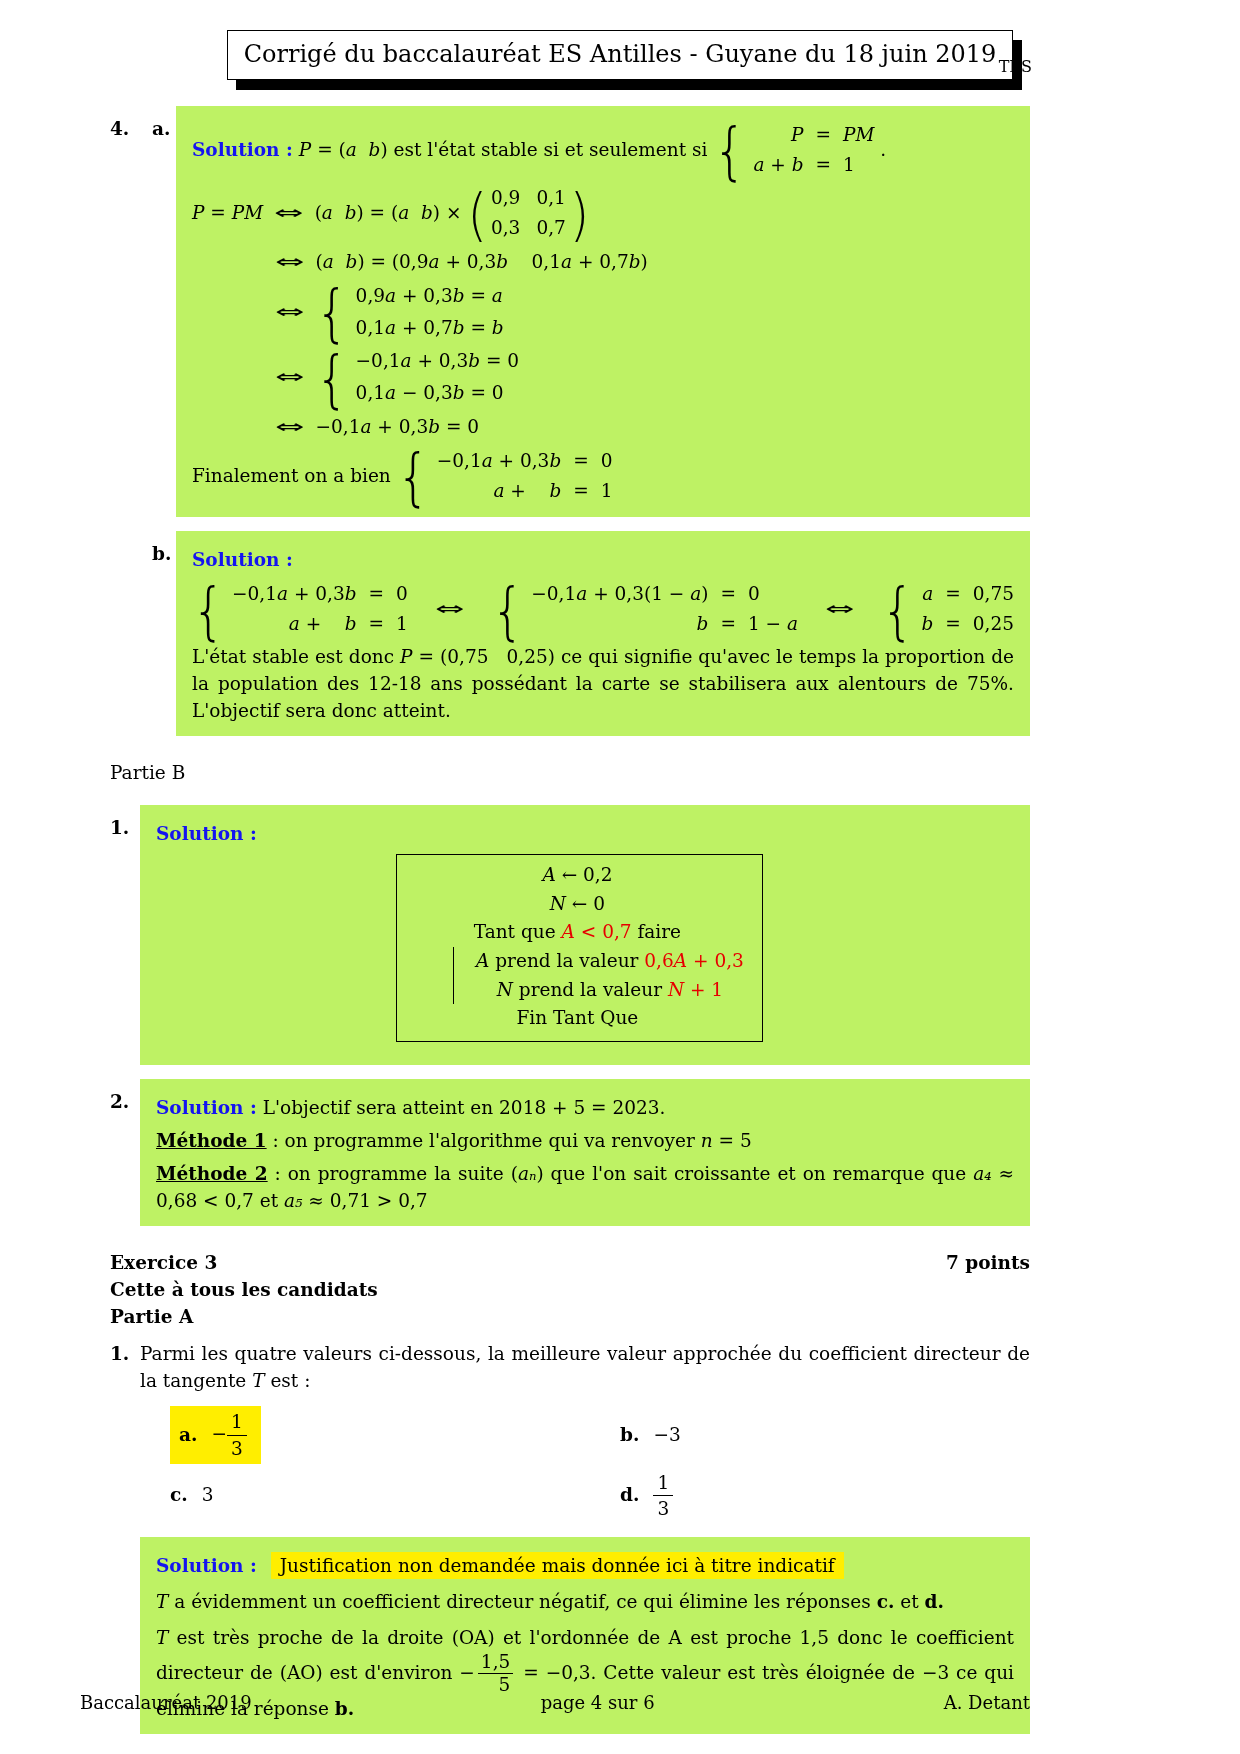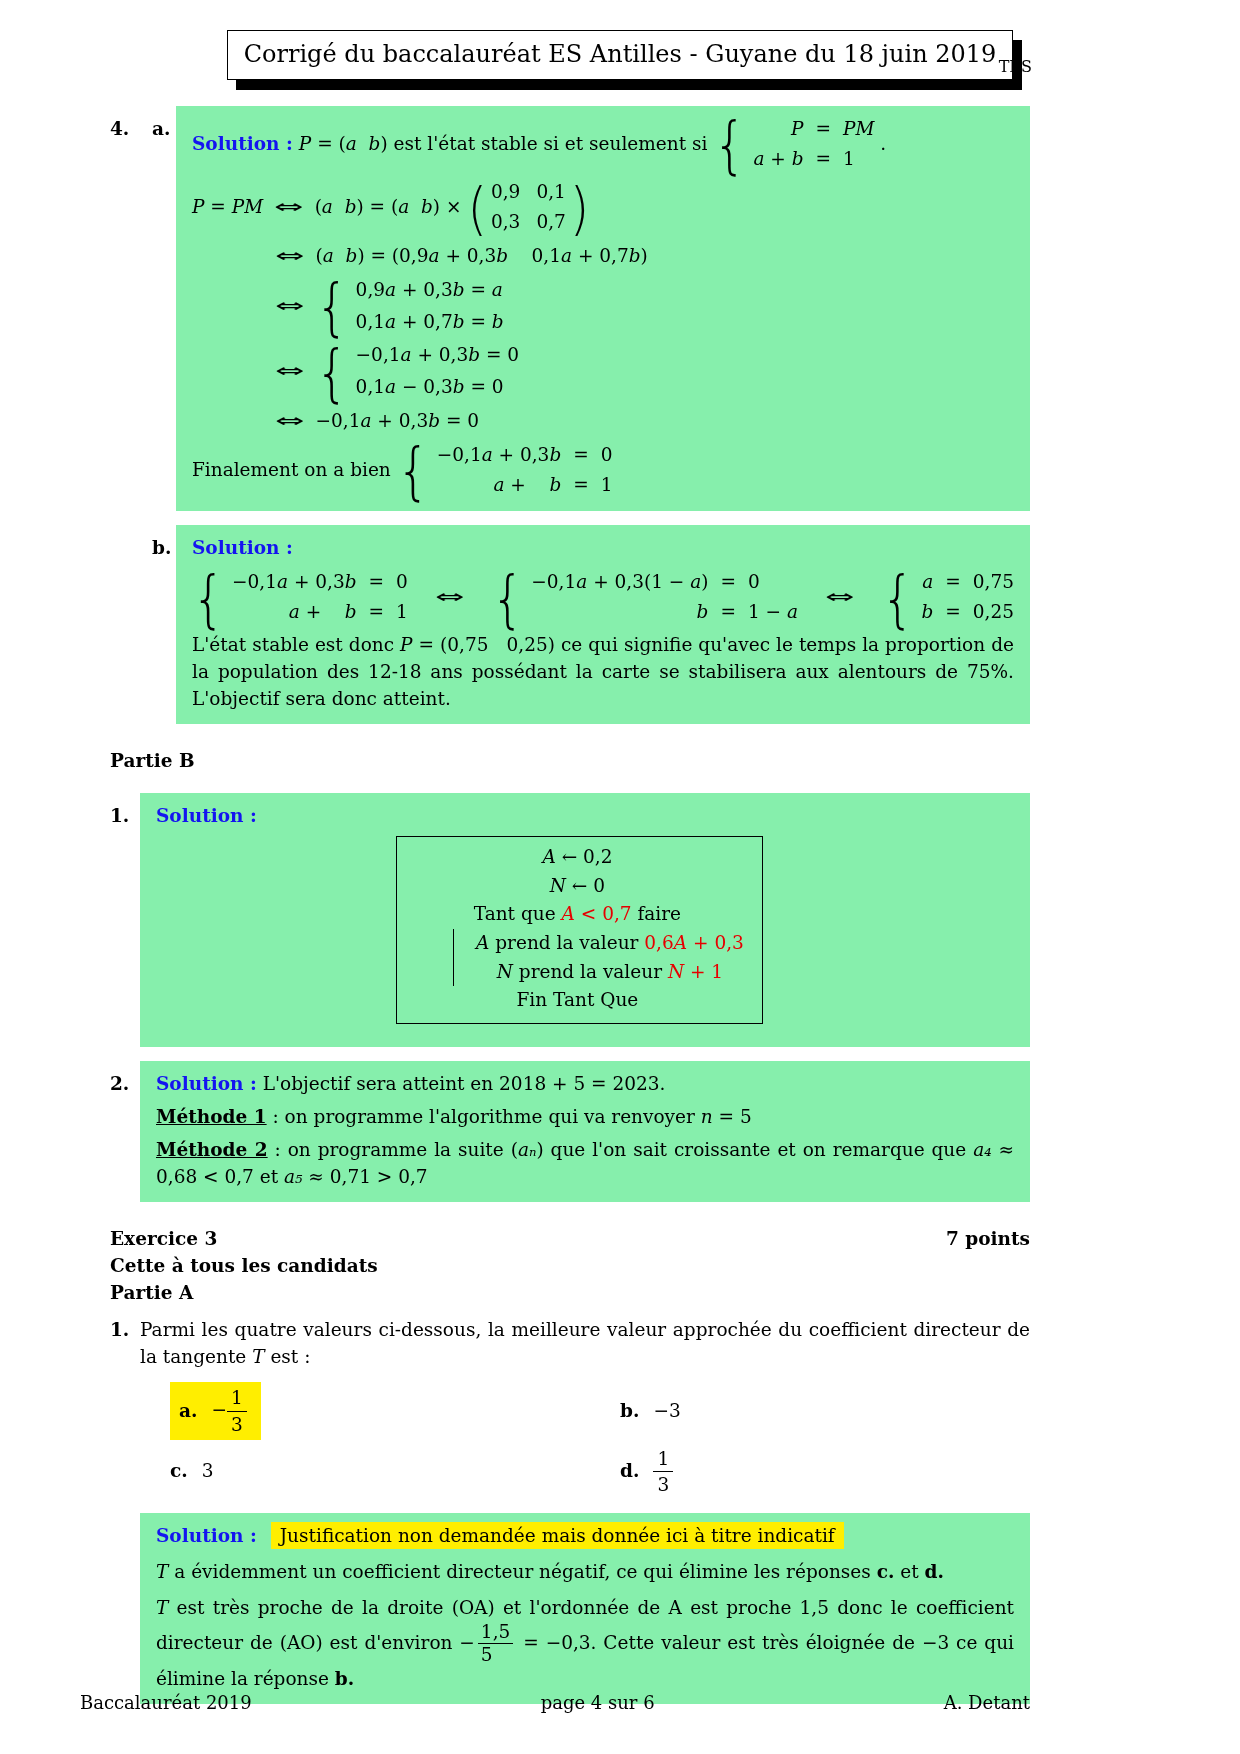--- a/index.html
+++ b/index.html
@@ -16,45 +16,45 @@
     box-shadow:9px 10px 0 #000;
     font-size:24px; white-space:nowrap;
   }
   .corner { position:absolute; top:55px; right:208px; font-size:16px; }
   
   .main { padding:0 210px 0 110px; }
   .qrow { display:flex; align-items:flex-start; margin-top:14px; }
   .qnum  { width:42px; flex:none; font-weight:bold; padding-top:10px; }
   .qnum2 { width:30px; flex:none; font-weight:bold; padding-top:10px; }
   .qletter { width:24px; flex:none; font-weight:bold; padding-top:10px; }
-  .pbox { background:#86efac; padding:10px 16px 12px; flex:1; min-width:0; }
+  .pbox { background:#bef264; padding:16px 16px 12px; flex:1; min-width:0; }
   .sol { color:#1414f0; font-weight:bold; }
   b.mlabel { text-decoration:underline; }
-  .heading { font-weight:bold; margin:18px 0 2px; }
+  .heading { font-weight:normal; margin:18px 0 2px; }
   
   .iff { display:inline-block; transform:scaleX(1.9); margin:0 18px;
          font-family:"DejaVu Sans","Liberation Sans",sans-serif; }
   .system { display:inline-flex; align-items:center; }
   .brace { font-family:"DejaVu Sans",sans-serif; font-size:52px; font-weight:200;
            line-height:0; display:inline-block; margin-right:7px; transform:scaleY(1.2); }
   .sysg { display:inline-grid; grid-template-columns:auto auto auto;
           column-gap:12px; row-gap:3px; align-items:baseline; }
   .sysg .c1 { text-align:right; } .sysg .c2 { text-align:center; } .sysg .c3 { text-align:left; }
   .sysv { display:inline-flex; flex-direction:column; gap:5px; }
   .matrix { display:inline-flex; align-items:center; margin-left:6px; }
   .paren { font-family:"DejaVu Sans",sans-serif; font-size:50px; font-weight:200;
            line-height:0; display:inline-block; transform:scaleY(1.15); }
   .matg { display:inline-grid; grid-template-columns:auto auto; column-gap:16px;
           row-gap:3px; text-align:center; margin:0 4px; }
   .eqline { display:flex; align-items:center; margin:7px 0; }
   .eqline.indent { margin-left:72px; }
   .frac { display:inline-block; text-align:center; vertical-align:middle; line-height:1.15; }
   .frac .fn { display:block; padding:0 4px 2px; }
   .frac .fd { display:block; border-top:1.4px solid #000; padding:2px 4px 0; }
-  .frac-inline { display:inline-block; text-align:left; vertical-align:middle;
+  .frac-inline { display:inline-block; text-align:right; vertical-align:middle;
                  line-height:1.1; margin:0 3px; }
   .frac-inline .fn { display:block; padding:0 3px 1px; }
   .frac-inline .fd { display:block; border-top:1.3px solid #000; padding:1px 3px 0; }
   
   .algo { border:1.6px solid #000; display:inline-block; padding:6px 18px 8px 14px;
           margin:6px 0 11px 240px; line-height:1.55;text-align:center; }
   .algo-body { border-left:1.6px solid #000; margin-left:42px; padding-left:22px; }
   .red { color:#e60000; }
   
   .ex-title-row { display:flex; justify-content:space-between; font-weight:bold; margin-top:24px; }

